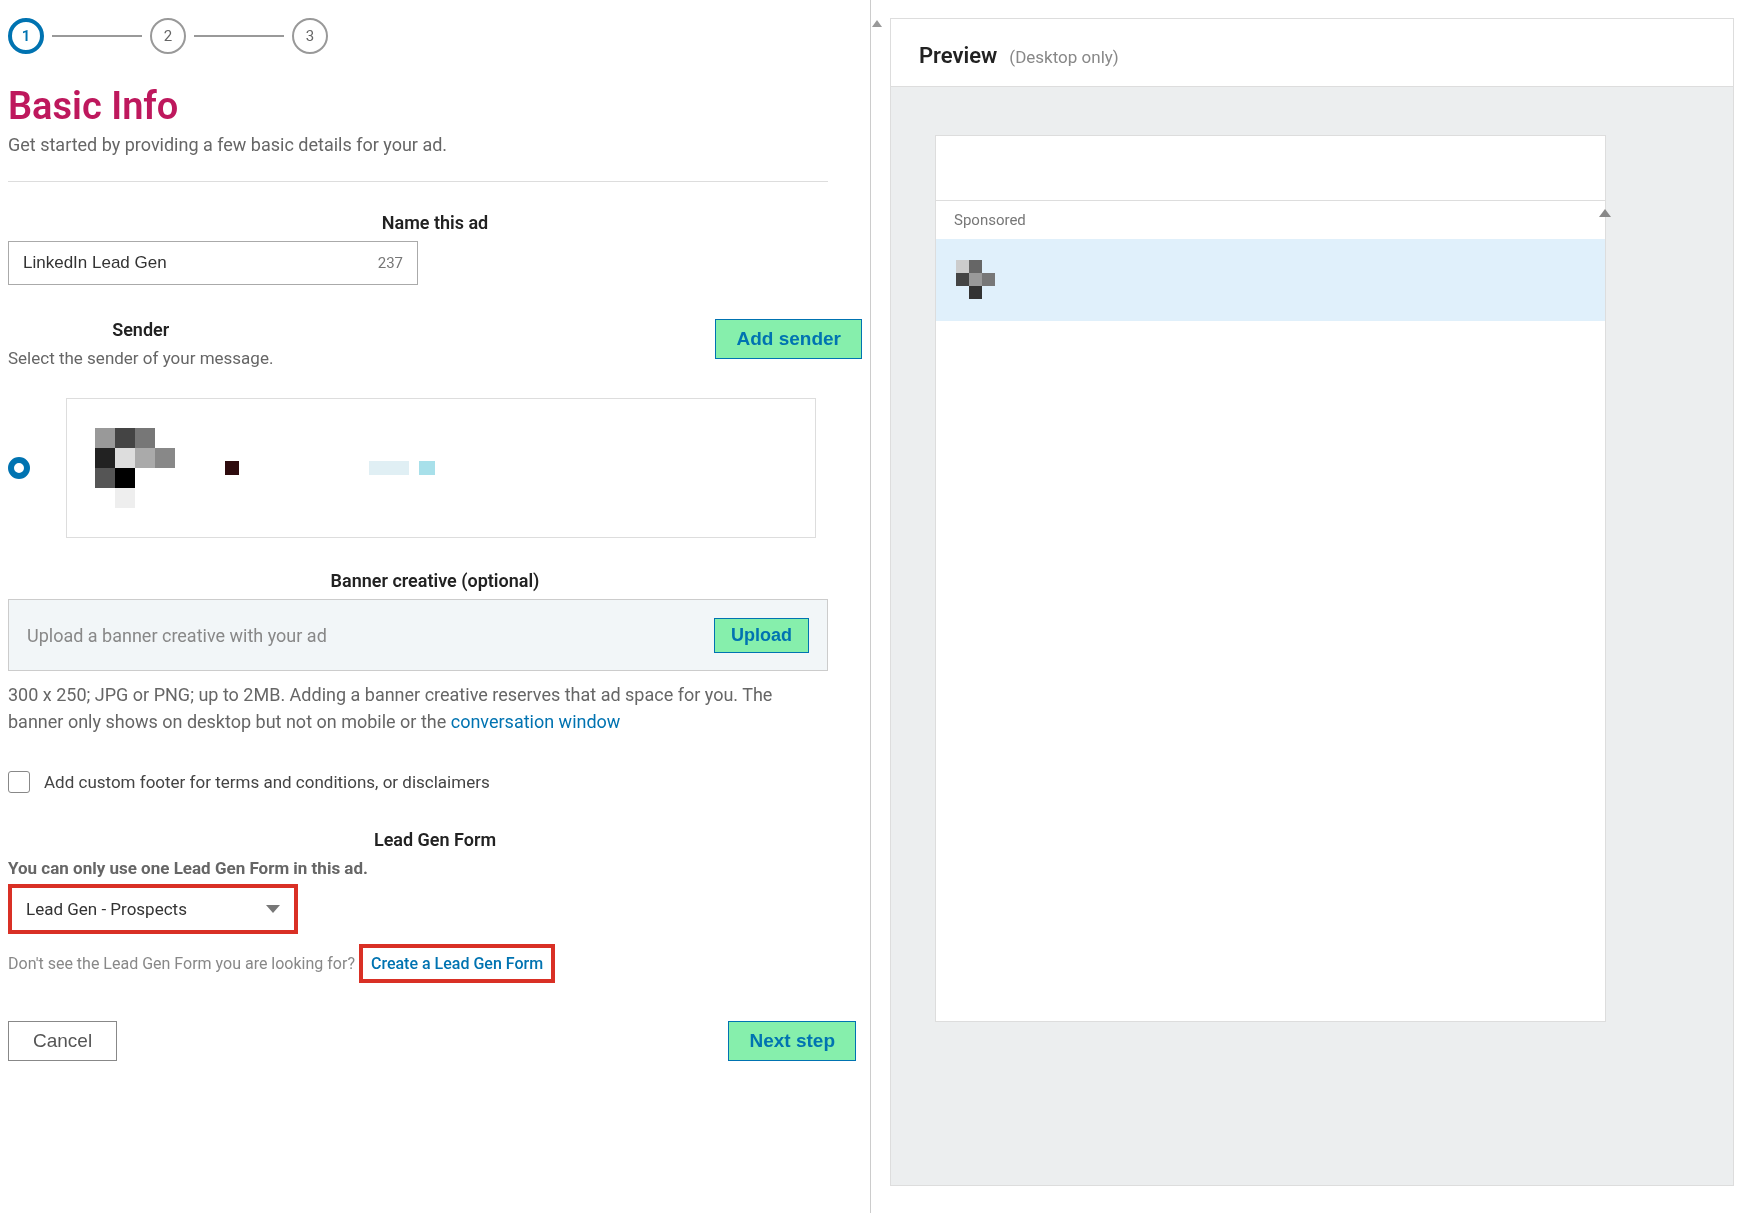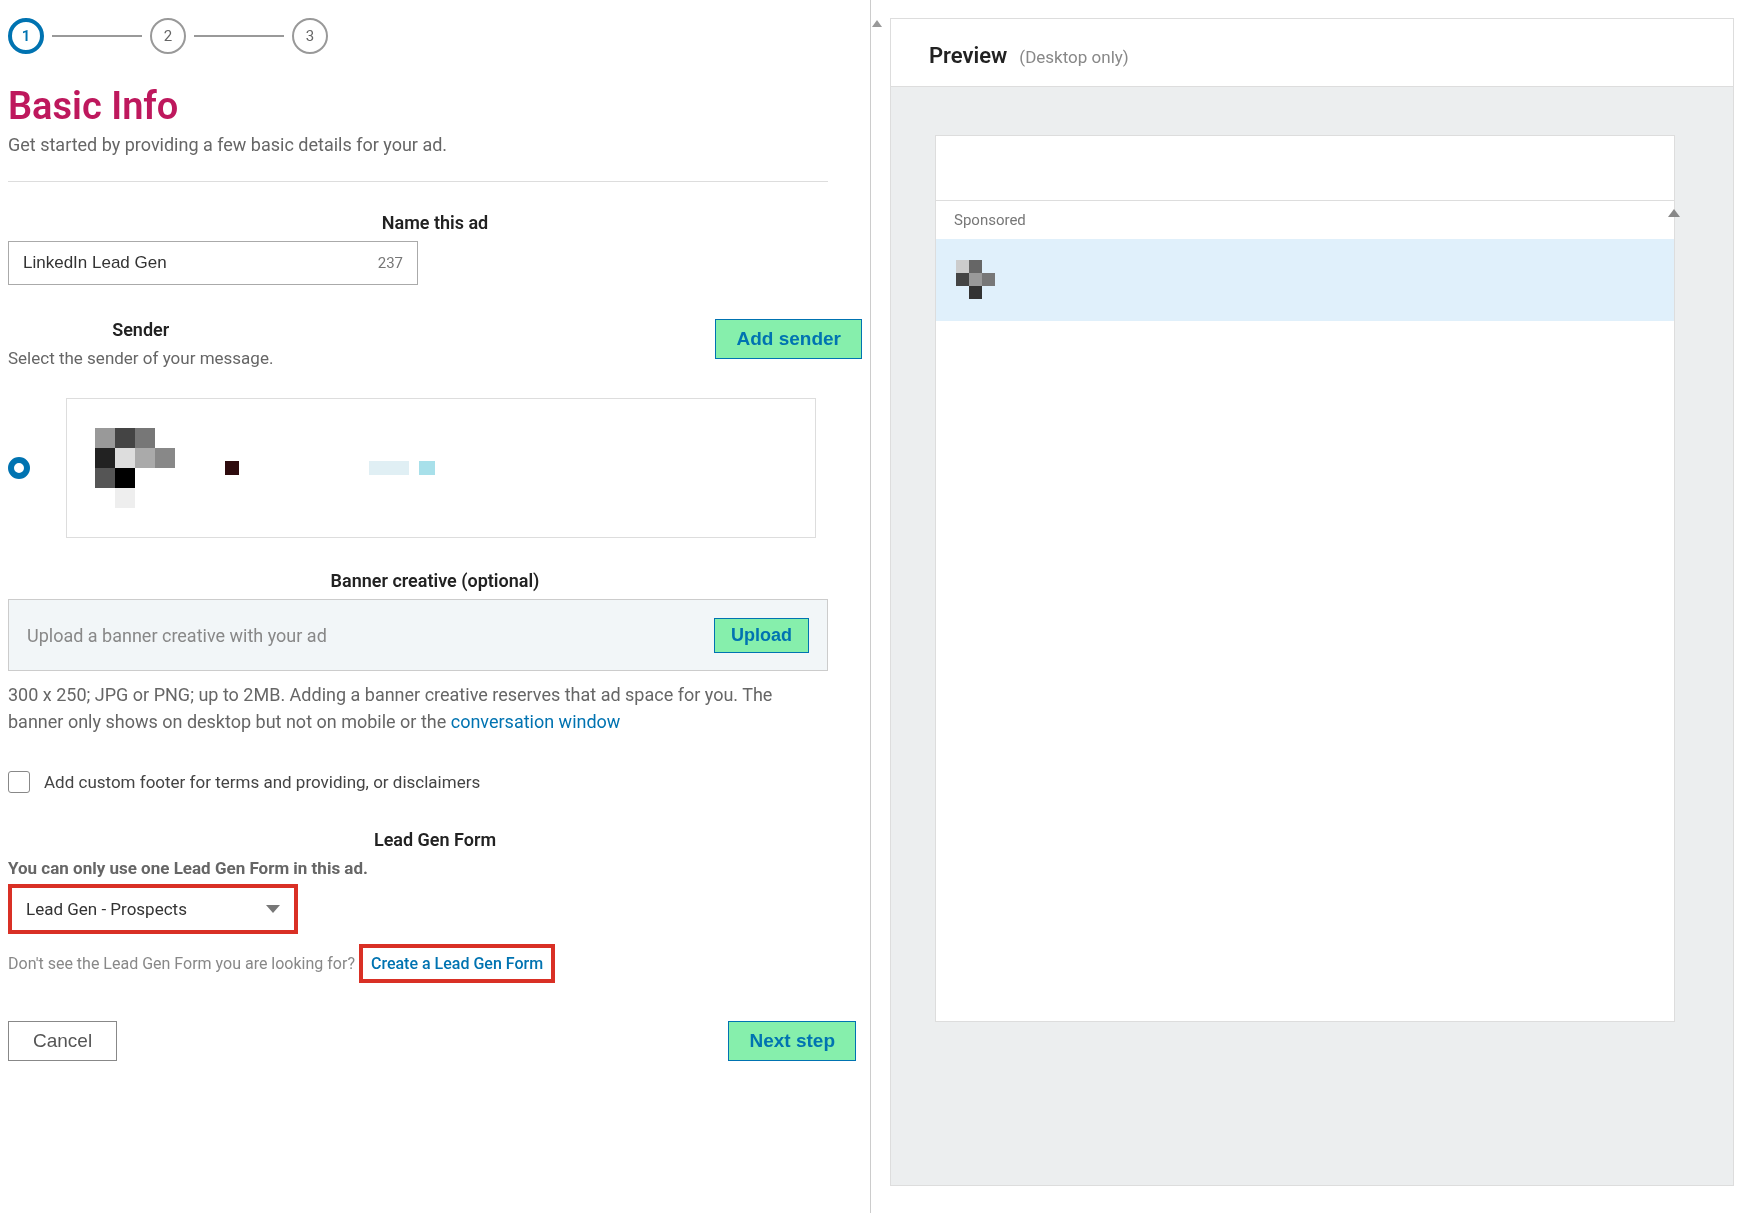--- a/index.html
+++ b/index.html
@@ -256,33 +256,33 @@
   
   .preview-header {
     border: 1px solid #ddd;
     border-bottom: none;
     width: 844px;
     padding: 24px 28px 18px;
     display: flex;
     align-items: baseline;
     gap: 12px;
   }
-  .preview-title { font-size: 22px; font-weight: 600; color: #222; margin-left: 10px; }
+  .preview-title { font-size: 22px; font-weight: 600; color: #222; }
   .preview-sub { font-size: 17px; color: #888; }
   .preview-body {
     border: 1px solid #ddd;
     width: 844px;
     height: 1100px;
     background: #eceeef;
     padding: 48px 44px;
     position: relative;
   }
   .preview-card {
     background: #fff;
-    width: 740px;
+    width: 671px;
     border: 1px solid #ddd;
   }
   .preview-card-top { height: 64px; }
   .preview-sponsored {
     border-top: 1px solid #ddd;
     padding: 10px 18px;
     font-size: 15px;
     color: #777;
     position: relative;
   }
@@ -369,21 +369,21 @@
   <div class="banner-box">
     <span class="banner-placeholder">Upload a banner creative with your ad</span>
     <button class="btn-outline" style="font-size:18px;padding:6px 16px;">Upload</button>
   </div>
   <div class="helper-text">
     <span>300 x 250; JPG or PNG; up to 2MB. Adding a banner creative reserves that ad space for you. The banner only shows on desktop but not on mobile or the </span><a href="#">conversation window</a>
   </div>
 
   <div class="checkbox-row">
     <div class="checkbox"></div>
-    <span class="checkbox-label">Add custom footer for terms and providing, or disclaimers</span>
+    <span class="checkbox-label">Add custom footer for terms and conditions, or disclaimers</span>
   </div>
 
   <div class="field-label">Lead Gen Form</div>
   <div class="field-sublabel" style="margin-bottom:6px;font-weight:bold;">You can only use one Lead Gen Form in this ad.</div>
   <div class="lead-gen-select">
     <span>Lead Gen - Prospects</span>
     <div class="chevron-down"></div>
   </div>
   <div class="lead-gen-note">
     <span>Don't see the Lead Gen Form you are looking for?</span>

